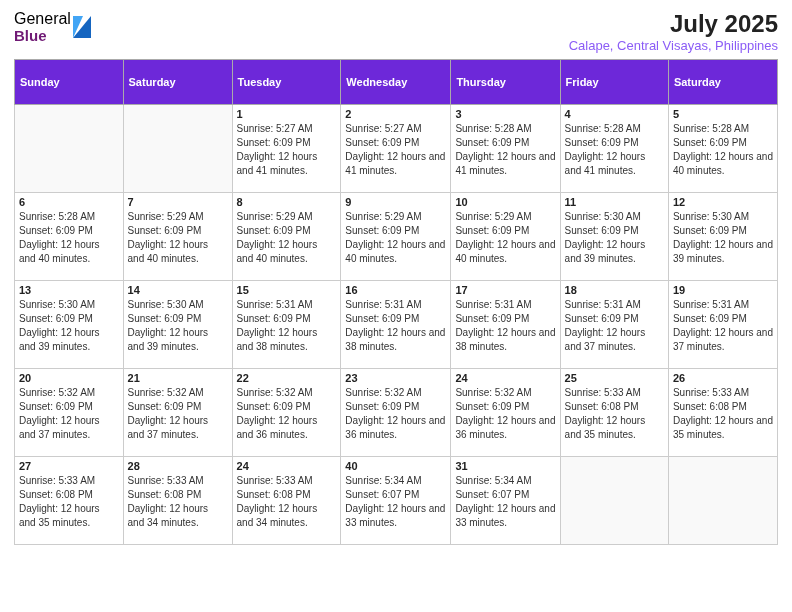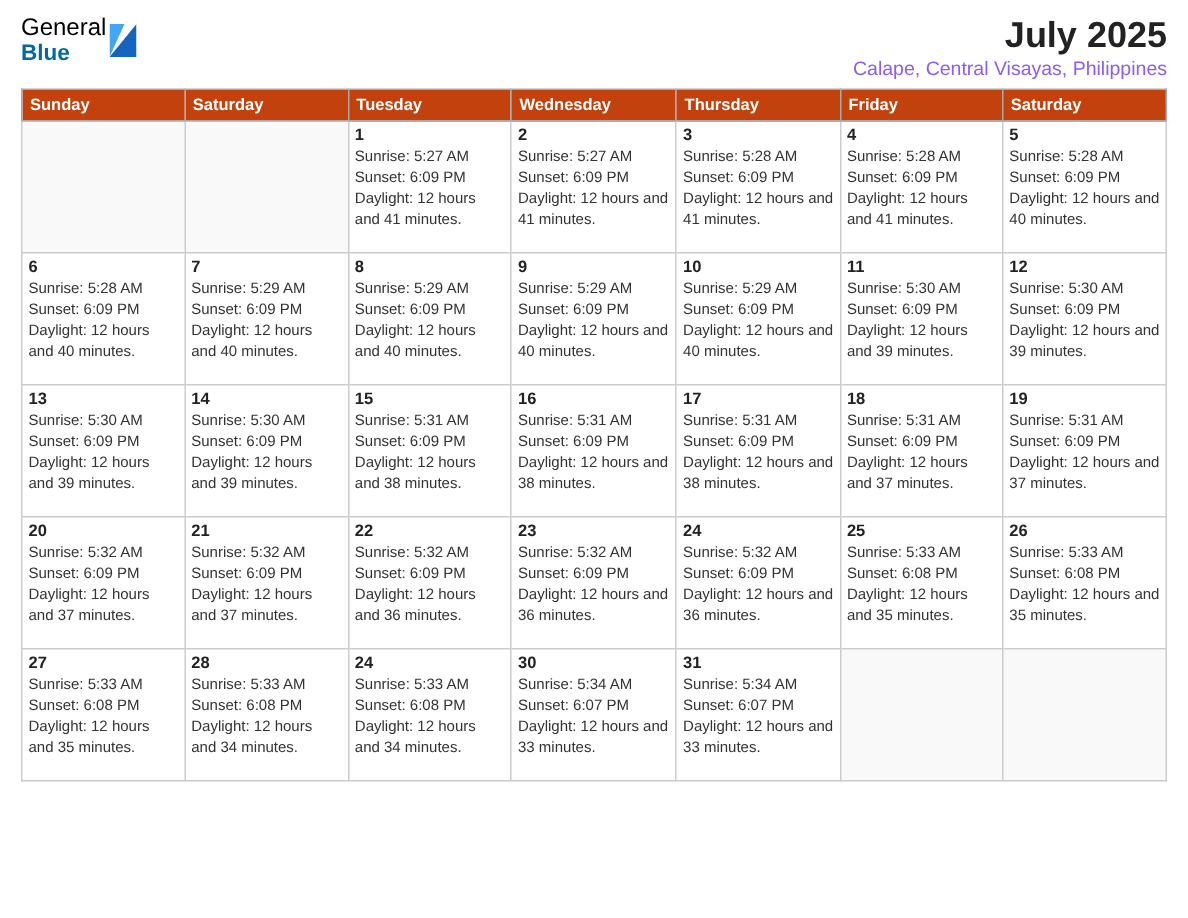--- a/index.html
+++ b/index.html
@@ -45,25 +45,25 @@
     }
     .location {
       font-size: 13px;
       color: #8b5cf6;
     }
     .calendar {
       width: 100%;
       border-collapse: collapse;
     }
     .calendar th {
-      background: #c2410c;
+      background: #6d28d9;
       color: #fff;
       font-size: 11px;
       font-weight: bold;
-      padding: 4px 5px;
+      padding: 16px 5px;
       text-align: left;
       border: 1px solid #aaa;
     }
     .calendar td {
       vertical-align: top;
       border: 1px solid #ccc;
       padding: 3px 4px;
       width: 113px;
       font-size: 9px;
       color: #333;
@@ -86,21 +86,21 @@
     }
   </style>
 </head>
 <body>
 
 <div class="page">
   <div class="header">
     <div class="logo">
       <div class="logo-text">
         <span>General</span>
-        <span style="color:#0369a1;font-size:15px;font-weight:bold;">Blue</span>
+        <span style="color:#701a75;font-size:15px;font-weight:bold;">Blue</span>
       </div>
       <svg class="logo-icon" viewBox="0 0 18 22">
         <polygon points="0,22 18,22 18,0" fill="#1565C0"></polygon>
         <polygon points="0,22 0,0 10,0" fill="#42A5F5"></polygon>
       </svg>
     </div>
     <div class="title-section">
       <div class="month-title">July 2025</div>
       <div class="location">Calape, Central Visayas, Philippines</div>
     </div>
@@ -298,21 +298,21 @@
 Sunset: 6:08 PM
 Daylight: 12 hours and 34 minutes.</div>
           </td>
           <td>
             <span class="day-num">24</span>
             <div class="day-info">Sunrise: 5:33 AM
 Sunset: 6:08 PM
 Daylight: 12 hours and 34 minutes.</div>
           </td>
           <td>
-            <span class="day-num">30</span>
+            <span class="day-num">40</span>
             <div class="day-info">Sunrise: 5:34 AM
 Sunset: 6:07 PM
 Daylight: 12 hours and 33 minutes.</div>
           </td>
           <td>
             <span class="day-num">31</span>
             <div class="day-info">Sunrise: 5:34 AM
 Sunset: 6:07 PM
 Daylight: 12 hours and 33 minutes.</div>
           </td>

